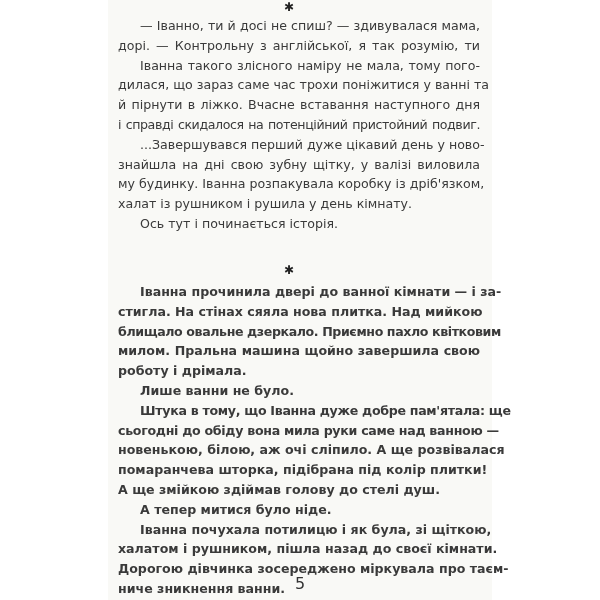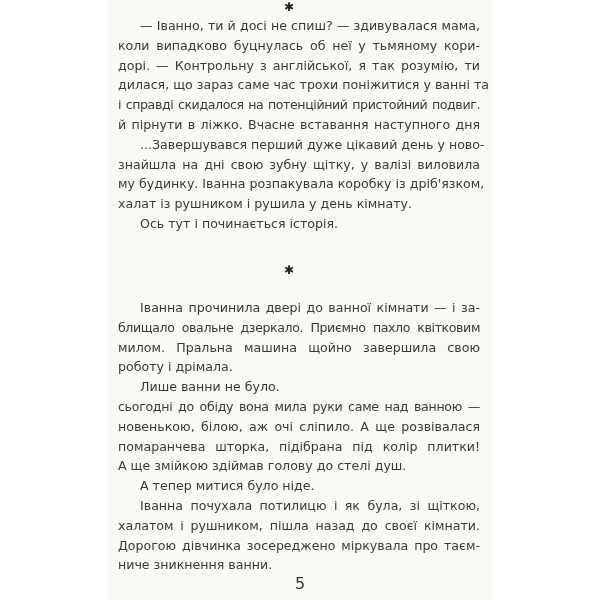--- a/index.html
+++ b/index.html
@@ -27,40 +27,42 @@
 </style>
 </head>
 <body>
 
 <div class="page"></div>
 
 <div class="ornament" style="left:279px; top:0px;">✱</div>
 
 <div class="text" style="top:16px;">
   <span class="line justify indent">— Іванно, ти й досі не спиш? — здивувалася мама,</span>
-  <span class="line justify">коли випадково буцнулась об неї у тьмяному кори-</span>
   <span class="line justify">дорі. — Контрольну з англійської, я так розумію, ти</span>
+  <span class="line justify indent">Іванна такого злісного наміру не мала, тому пого-</span>
   <span class="line justify">дилася, що зараз саме час трохи поніжитися у ванні та</span>
+  <span class="line justify">й пірнути в ліжко. Вчасне вставання наступного дня</span>
   <span class="line justify" style="letter-spacing:-0.4px;">і справді скидалося на потенційний пристойний подвиг.</span>
-  <span class="line justify">й пірнути в ліжко. Вчасне вставання наступного дня</span>
   <span class="line justify indent">...Завершувався перший дуже цікавий день у ново-</span>
   <span class="line justify">знайшла на дні свою зубну щітку, у валізі виловила</span>
   <span class="line justify">му будинку. Іванна розпакувала коробку із дріб'язком,</span>
   <span class="line">халат із рушником і рушила у день кімнату.</span>
   <span class="line indent">Ось тут і починається історія.</span>
 </div>
 
 <div class="ornament" style="left:279px; top:263px;">✱</div>
 
-<div class="text" style="top:298px;">
+<div class="text" style="top:282px;font-weight:bold;">
   <span class="line justify indent">Іванна прочинила двері до ванної кімнати — і за-</span>
+  <span class="line justify">стигла. На стінах сяяла нова плитка. Над мийкою</span>
   <span class="line justify" style="letter-spacing:-0.4px;">блищало овальне дзеркало. Приємно пахло квітковим</span>
   <span class="line justify">милом. Пральна машина щойно завершила свою</span>
   <span class="line">роботу і дрімала.</span>
   <span class="line indent">Лише ванни не було.</span>
+  <span class="line justify indent" style="letter-spacing:-0.3px;">Штука в тому, що Іванна дуже добре пам'ятала: ще</span>
   <span class="line justify" style="letter-spacing:-0.3px;">сьогодні до обіду вона мила руки саме над ванною —</span>
   <span class="line justify">новенькою, білою, аж очі сліпило. А ще розвівалася</span>
   <span class="line justify">помаранчева шторка, підібрана під колір плитки!</span>
   <span class="line">А ще змійкою здіймав голову до стелі душ.</span>
   <span class="line indent">А тепер митися було ніде.</span>
   <span class="line justify indent">Іванна почухала потилицю і як була, зі щіткою,</span>
   <span class="line justify">халатом і рушником, пішла назад до своєї кімнати.</span>
   <span class="line justify">Дорогою дівчинка зосереджено міркувала про таєм-</span>
   <span class="line">ниче зникнення ванни.</span>
 </div>

